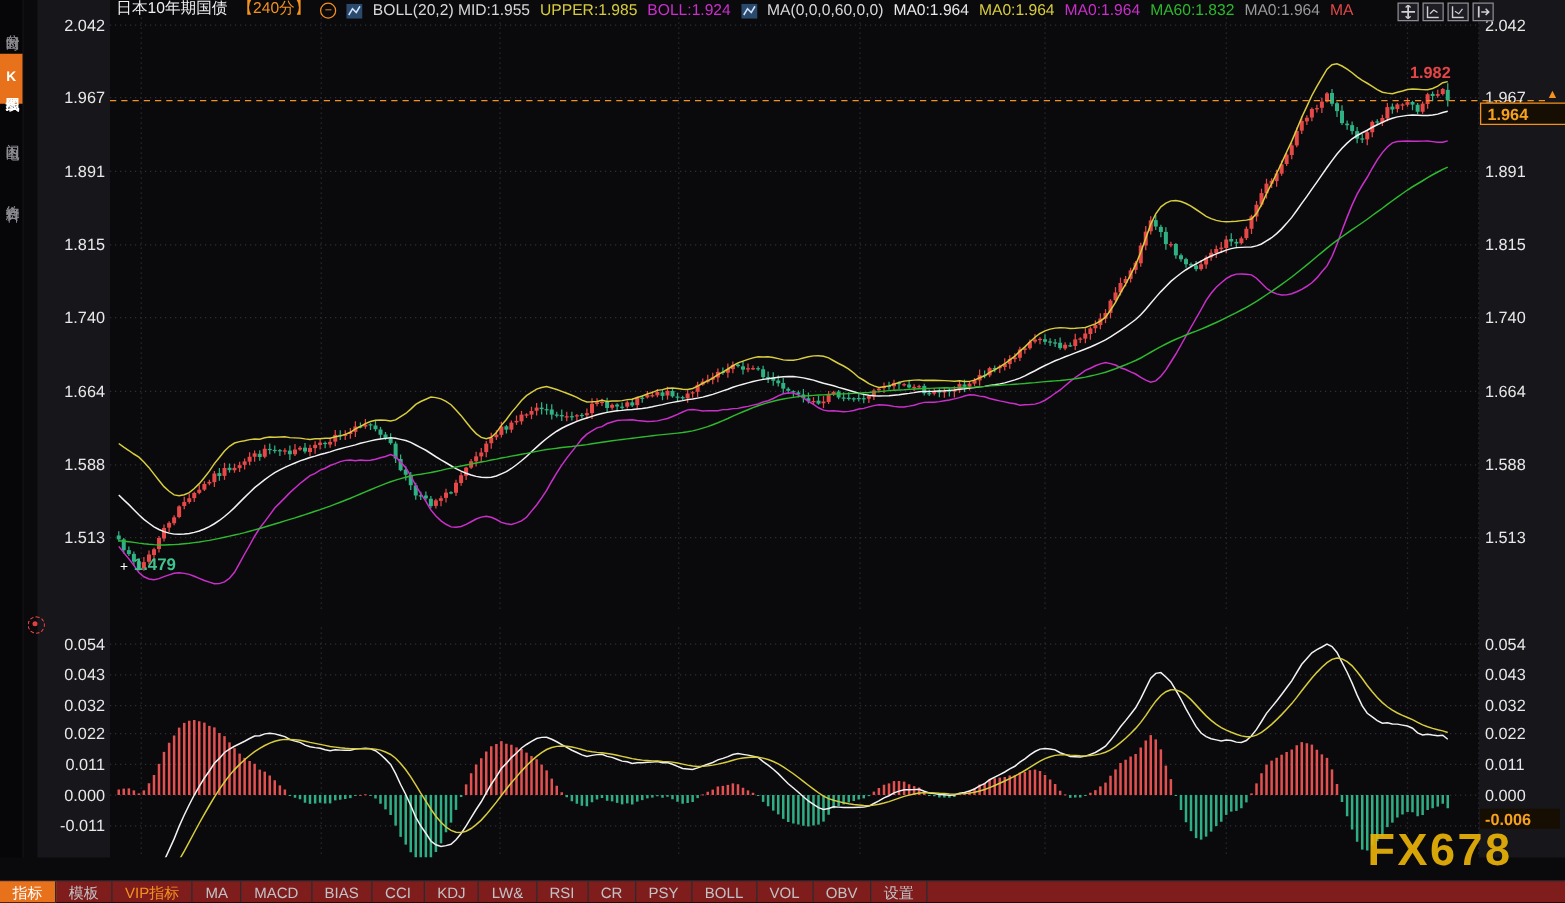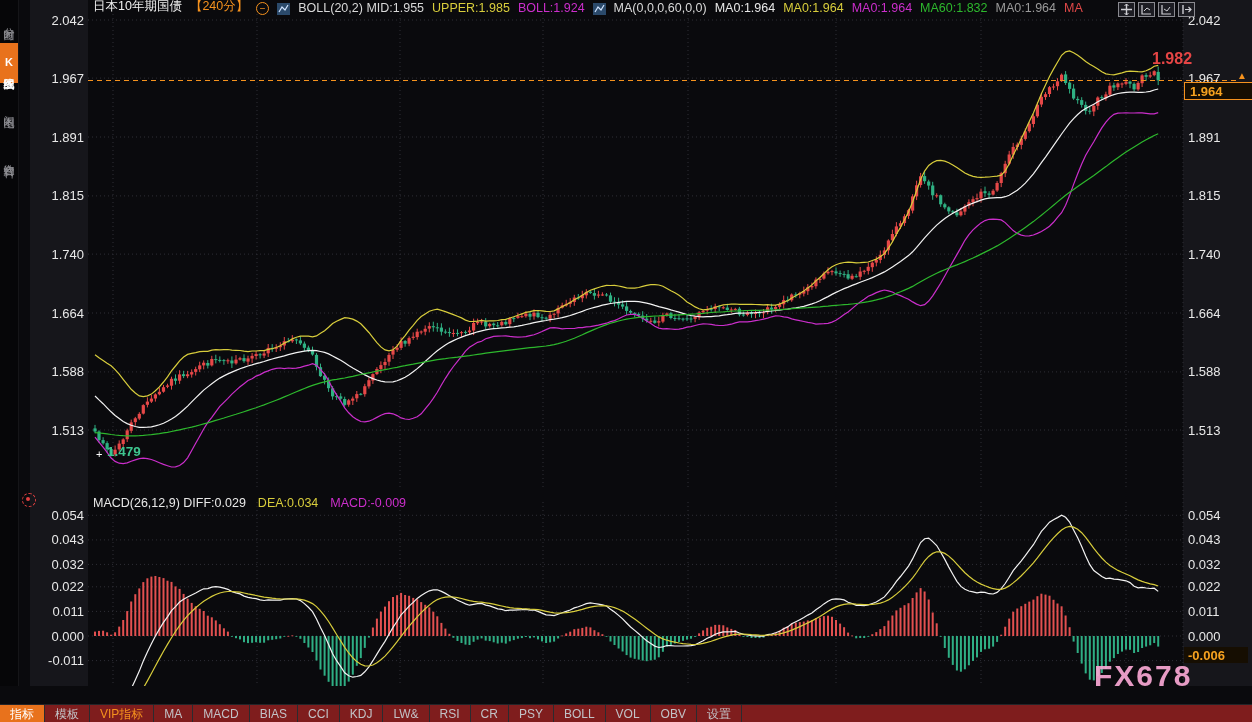--- a/index.html
+++ b/index.html
@@ -21,34 +21,34 @@
   .hdr .t-magenta{color:#cb2ecb;} .hdr .t-gray{color:#d8d8d8;}
   .circle-minus{display:inline-flex;width:11px;height:11px;border:1px solid #f5921e;border-radius:50%;
                 color:#f5921e;align-items:center;justify-content:center;font-size:10px;line-height:10px;}
   .mini-chart-ic{display:inline-block;width:13px;height:12px;}
   .icons-tr{position:absolute;left:1118px;top:2px;display:flex;gap:3px;z-index:5;}
   .tool-ic{width:15px;height:13px;border:1px solid #8a8a90;background:#1d1d23;display:flex;
            align-items:center;justify-content:center;cursor:pointer;}
   
   .macd-legend{position:absolute;left:93px;top:496px;display:flex;gap:12px;font-size:12.5px;z-index:4;white-space:nowrap;}
   
-  .lbl-high{position:absolute;left:1152px;top:50px;color:#e64545;font-weight:700;font-size:16px;z-index:4;}
+  .lbl-high{position:absolute;left:1128px;top:50px;color:#e64545;font-weight:700;font-size:13px;z-index:4;}
   .lbl-low{position:absolute;left:107px;top:444px;color:#3ec58f;font-weight:700;font-size:13.5px;z-index:4;}
   .plus-mark{position:absolute;left:96px;top:448px;color:#fff;font-size:11px;z-index:4;}
   .cur-price-box{position:absolute;left:1184px;top:82px;width:62px;height:16px;border:1px solid #f5921e;
                  background:#160e02;color:#f7a21f;font-size:13px;font-weight:700;display:flex;
                  align-items:center;padding-left:5px;z-index:4;}
   .arrow-up{position:absolute;left:1237px;top:70px;color:#f5921e;font-size:10px;z-index:4;}
   .macd-cur-box{position:absolute;left:1184px;top:647px;width:60px;height:16px;background:#160e02;
                 color:#f7a21f;font-size:13px;font-weight:700;display:flex;align-items:center;padding-left:4px;z-index:4;}
   .rec-icon{position:absolute;left:22px;top:493px;width:12px;height:12px;border:1px dashed #e04040;
             border-radius:50%;z-index:4;}
   .rec-icon::after{content:"";position:absolute;left:3px;top:3px;width:4px;height:4px;border-radius:50%;background:#e04040;}
-  .wm{position:absolute;left:1094px;top:659px;font-size:30px;font-weight:700;letter-spacing:2px;
-      color:#f9a8d4;opacity:.92;z-index:6;}
+  .wm{position:absolute;left:1094px;top:659px;font-size:36px;font-weight:700;letter-spacing:2px;
+      color:#eab308;opacity:.92;z-index:6;}
   
   .xrow{position:absolute;left:0;top:686px;width:1252px;height:18px;background:#0a0a0d;z-index:5;
         font-size:12.5px;font-weight:700;border-top:1px solid #17171b;}
   .xrow .period{position:absolute;left:30px;top:1px;color:#f5921e;}
   .xrow .period .arr{font-size:10px;}
   .date-lbl{position:absolute;top:1px;color:#dcdcdc;transform:translateX(-50%);}
   .session{position:absolute;left:943px;top:0px;height:17px;background:#201503;color:#f5921e;
            display:flex;align-items:center;padding:0 4px;z-index:7;}
   .last-date{position:absolute;left:1108px;top:1px;color:#e8e8e8;z-index:8;}
   
@@ -1003,25 +1003,20 @@
         </svg>
     </span>
     <span class="tool-ic">
       <svg width="11" height="11">
           <path d="M2 1 L2 10" stroke="#cfcfd4" stroke-width="1.4"></path>
           <path d="M4 5.5 L10 5.5 M7.5 3 L10 5.5 L7.5 8" stroke="#cfcfd4" stroke-width="1.2" fill="none"></path>
         </svg>
     </span>
   </div>
 
-  <div class="macd-legend">
-    <span style="color:#e8e8e8;"><span>MACD(26,12,9)</span>&nbsp;<span>DIFF:0.029</span></span>
-    <span style="color:#d8cd3c;">DEA:0.034</span>
-    <span style="color:#cb2ecb;">MACD:-0.009</span>
-  </div>
 
   <div class="lbl-high">1.982</div>
   <div class="plus-mark">+</div>
   <div class="lbl-low">1.479</div>
   <div class="cur-price-box">1.964</div>
   <div class="arrow-up">▲</div>
   <div class="macd-cur-box">-0.006</div>
   <div class="rec-icon"></div>
   <div class="wm">FX678</div>
 

